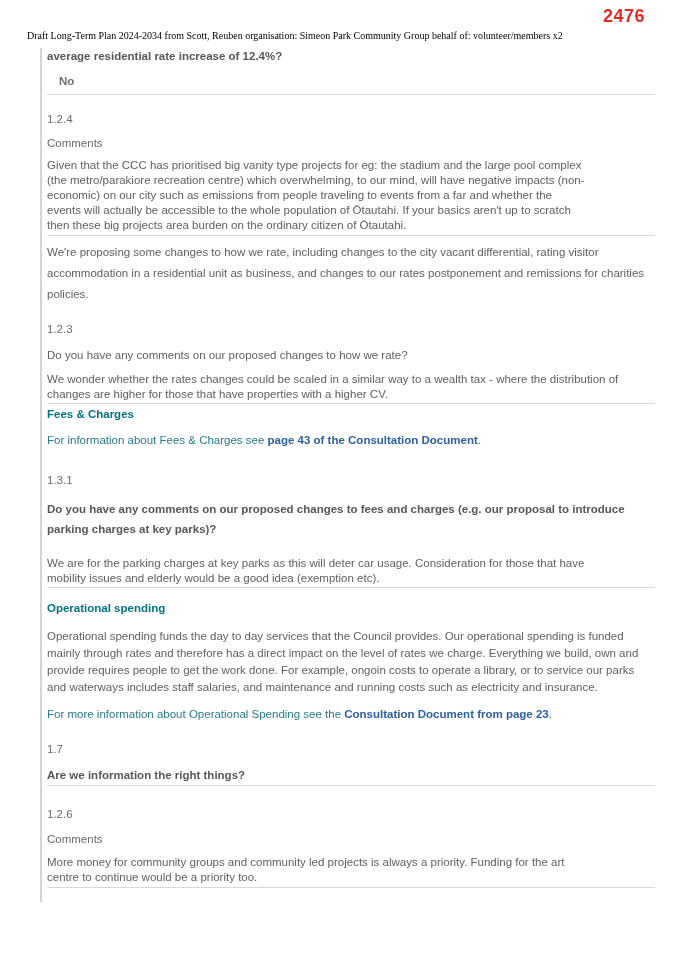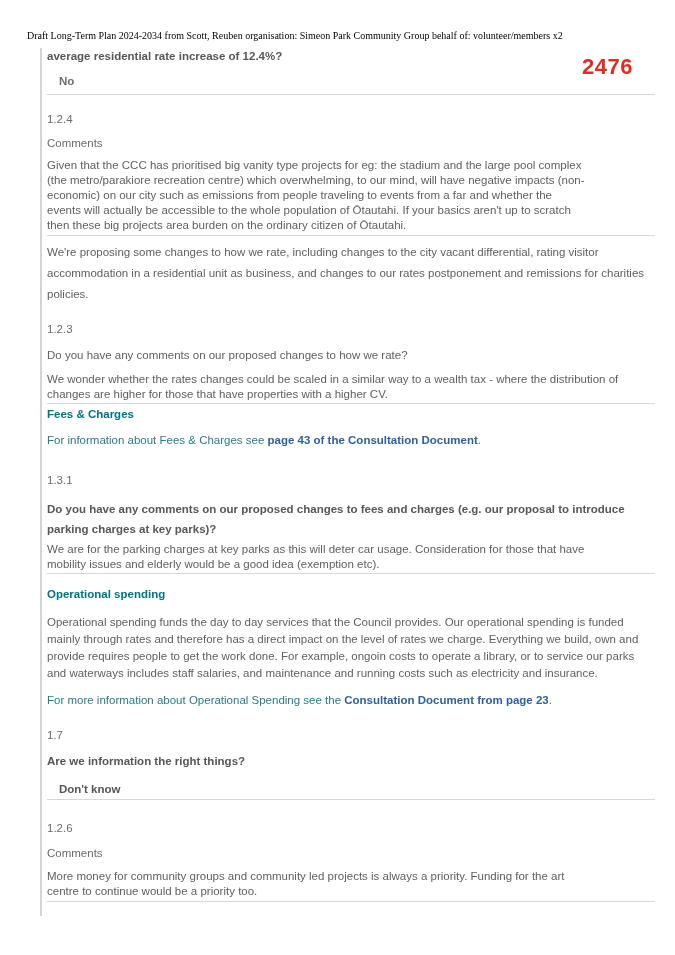--- a/index.html
+++ b/index.html
@@ -3,22 +3,22 @@
 <meta charset="utf-8">
 <style>
   html,body{margin:0;padding:0;}
   body{
     width:675px;min-height:955px;background:#ffffff;
     font-family:"Liberation Sans","DejaVu Sans",sans-serif;
     position:relative;overflow:hidden;
   }
   p{margin:0;padding:0;}
   .page-num{
-    position:absolute;top:6px;right:42px;
-    color:#e32b25;font-size:22px;font-weight:600;letter-spacing:.5px;margin-top:48px;
+    position:absolute;top:6px;right:30px;
+    color:#e32b25;font-size:18px;font-weight:600;letter-spacing:.5px;
   }
   .doc-header{
     padding:29px 10px 0 27px;
     font-family:"Liberation Serif","DejaVu Serif",serif;
     font-size:10px;color:#000;line-height:14px;
   }
   .content{
     margin:5px 20px 0 40px;
     border-left:2px solid #d4d4d4;
     padding:0 0 14px 5px;
@@ -34,21 +34,21 @@
   .para.mid{line-height:17px;max-width:616px;}
   .q-loose{font-weight:bold;color:#575757;line-height:20px;max-width:616px;}
   .w1{max-width:540px;}
   .w2{max-width:585px;}
   .w3{max-width:548px;}
   .heading-teal{color:#00737f;font-weight:bold;line-height:16px;}
   .info-line{color:#2a7b87;line-height:16px;}
   .info-line .link{color:#2d5fa3;font-weight:bold;cursor:pointer;}
   .divider{height:0;border-top:1px solid #d8d8d8;}
   
-  .mt1{margin-top:1px}.mt2{margin-top:2px}.mt3{margin-top:3px}.mt5{margin-top:5px}
+  .mt1{margin-top:1px}.mt2{margin-top:2px}.mt3{margin-top:17px}.mt5{margin-top:5px}
   .mt6{margin-top:6px}.mt7{margin-top:7px}.mt8{margin-top:8px}.mt9{margin-top:9px}
   .mt10{margin-top:10px}.mt11{margin-top:11px}.mt12{margin-top:12px}.mt14{margin-top:2px}
   .mt16{margin-top:16px}.mt19{margin-top:19px}.mt20{margin-top:20px}
   .mt24{margin-top:24px}
 </style>
 </head>
 <body>
 
 <div class="page-num">2476</div>
 
@@ -83,21 +83,20 @@
   <p class="para w3 mt3">We are for the parking charges at key parks as this will deter car usage. Consideration for those that have mobility issues and elderly would be a good idea (exemption etc).</p>
 
   <div class="divider mt1"></div>
 
   <p class="heading-teal mt12">Operational spending</p>
   <p class="para mid mt12">Operational spending funds the day to day services that the Council provides. Our operational spending is funded mainly through rates and therefore has a direct impact on the level of rates we charge. Everything we build, own and provide requires people to get the work done. For example, ongoin costs to operate a library, or to service our parks and waterways includes staff salaries, and maintenance and running costs such as electricity and insurance.</p>
   <p class="info-line mt10"><span>For more information about Operational Spending see the </span><span class="link">Consultation Document from page 23</span><span>.</span></p>
 
   <p class="sec-num mt19">1.7</p>
   <p class="q-bold mt10">Are we information the right things?</p>
-  <p class="answer strong mt12">Don't know</p>
 
   <div class="divider mt2"></div>
 
   <p class="sec-num mt20">1.2.6</p>
   <p class="label mt9">Comments</p>
   <p class="para w3 mt8">More money for community groups and community led projects is always a priority. Funding for the art centre to continue would be a priority too.</p>
 
   <div class="divider mt2"></div>
 
 

